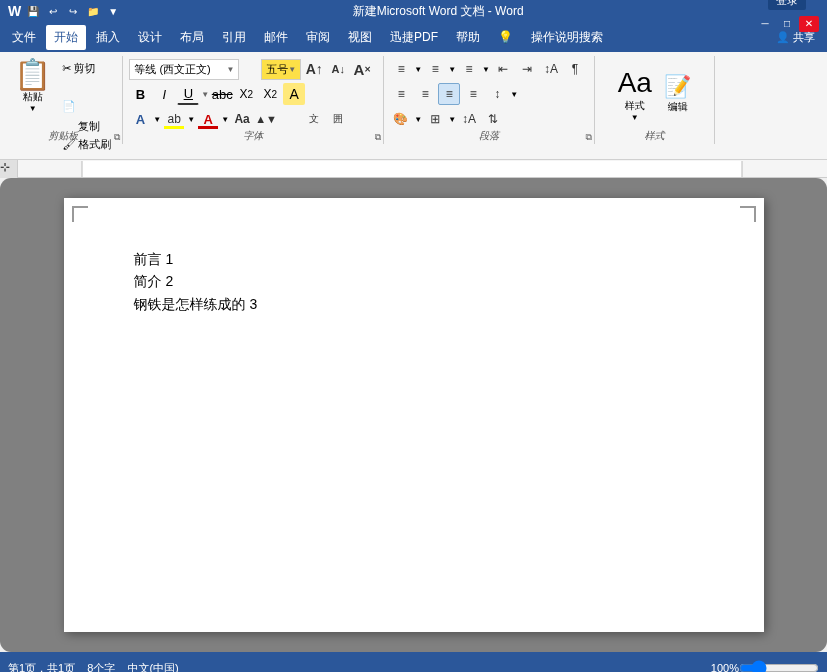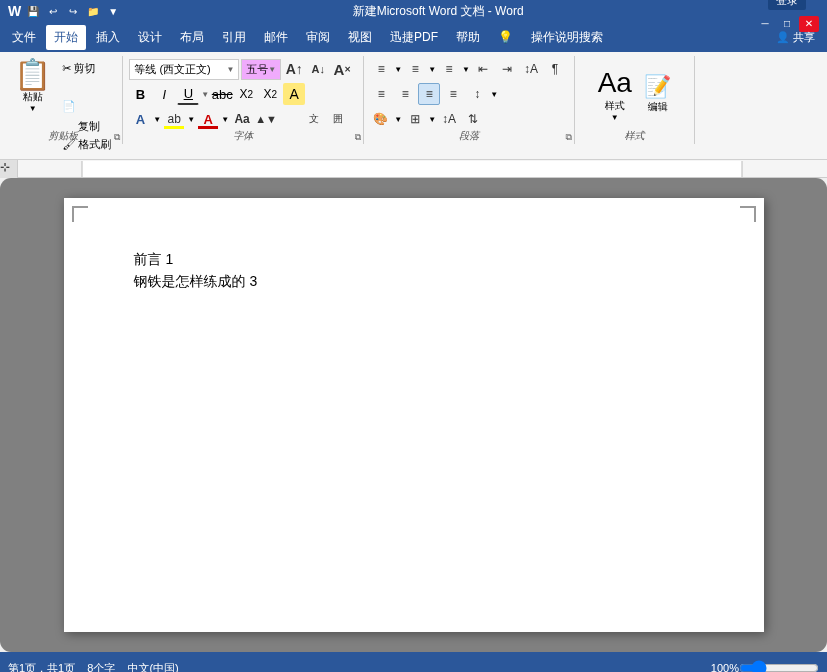--- a/index.html
+++ b/index.html
@@ -52,22 +52,22 @@
       border-bottom: 1px solid #d0d0d0;
       padding: 4px 4px 0 4px;
       min-height: 108px;
     }
     .mini-btn { display: flex; align-items: center; gap: 2px; cursor: pointer; padding: 1px 3px; font-size: 11px; border-radius: 2px; }
     .font-selector {
       display: flex; align-items: center; border: 1px solid #ccc; background: white;
       padding: 2px 4px; font-size: 11px; cursor: pointer; min-width: 110px; justify-content: space-between;
     }
     .size-selector {
-      display: flex; align-items: center; border: 1px solid #ccc; background: #f0abfc;
-      padding: 2px 4px; font-size: 11px; cursor: pointer; min-width: 36px; justify-content: center;
+      display: flex; align-items: center; border: 1px solid #ccc; background: #fde047;
+      padding: 2px 4px; font-size: 11px; cursor: pointer; min-width: 36px; justify-content: center; margin-left: 20px;
     }
     .format-btn {
       width: 22px; height: 22px; display: flex; align-items: center; justify-content: center;
       cursor: pointer; border-radius: 2px; font-size: 13px; border: 1px solid transparent;
     }
     .bold { font-weight: bold; }
     .italic { font-style: italic; }
     .underline-btn { text-decoration: underline; }
     .strikethrough { text-decoration: line-through; }
     .icon-btn {
@@ -339,20 +339,21 @@
 </div>
 
 <div id="doc-area" style="background:#808080; display:flex; justify-content:center; padding:20px 0; min-height:340px;">
   <div id="page" style="background:white; width:700px; min-height:400px; box-shadow:2px 2px 10px rgba(0,0,0,0.4); padding:50px 70px; position:relative;">
 
     <div class="page-corner-tl"></div>
     <div class="page-corner-tr"></div>
 
     <div class="doc-content">
       <span class="doc-line">前言 1</span>
+      <span class="doc-line">简介 2</span>
       <span class="doc-line">钢铁是怎样练成的 3</span>
     </div>
   </div>
 </div>
 
 <div id="status-bar">
   <div style="display:flex; gap:12px;">
     <span>第1页，共1页</span>
     <span>8个字</span>
     <span>中文(中国)</span>

